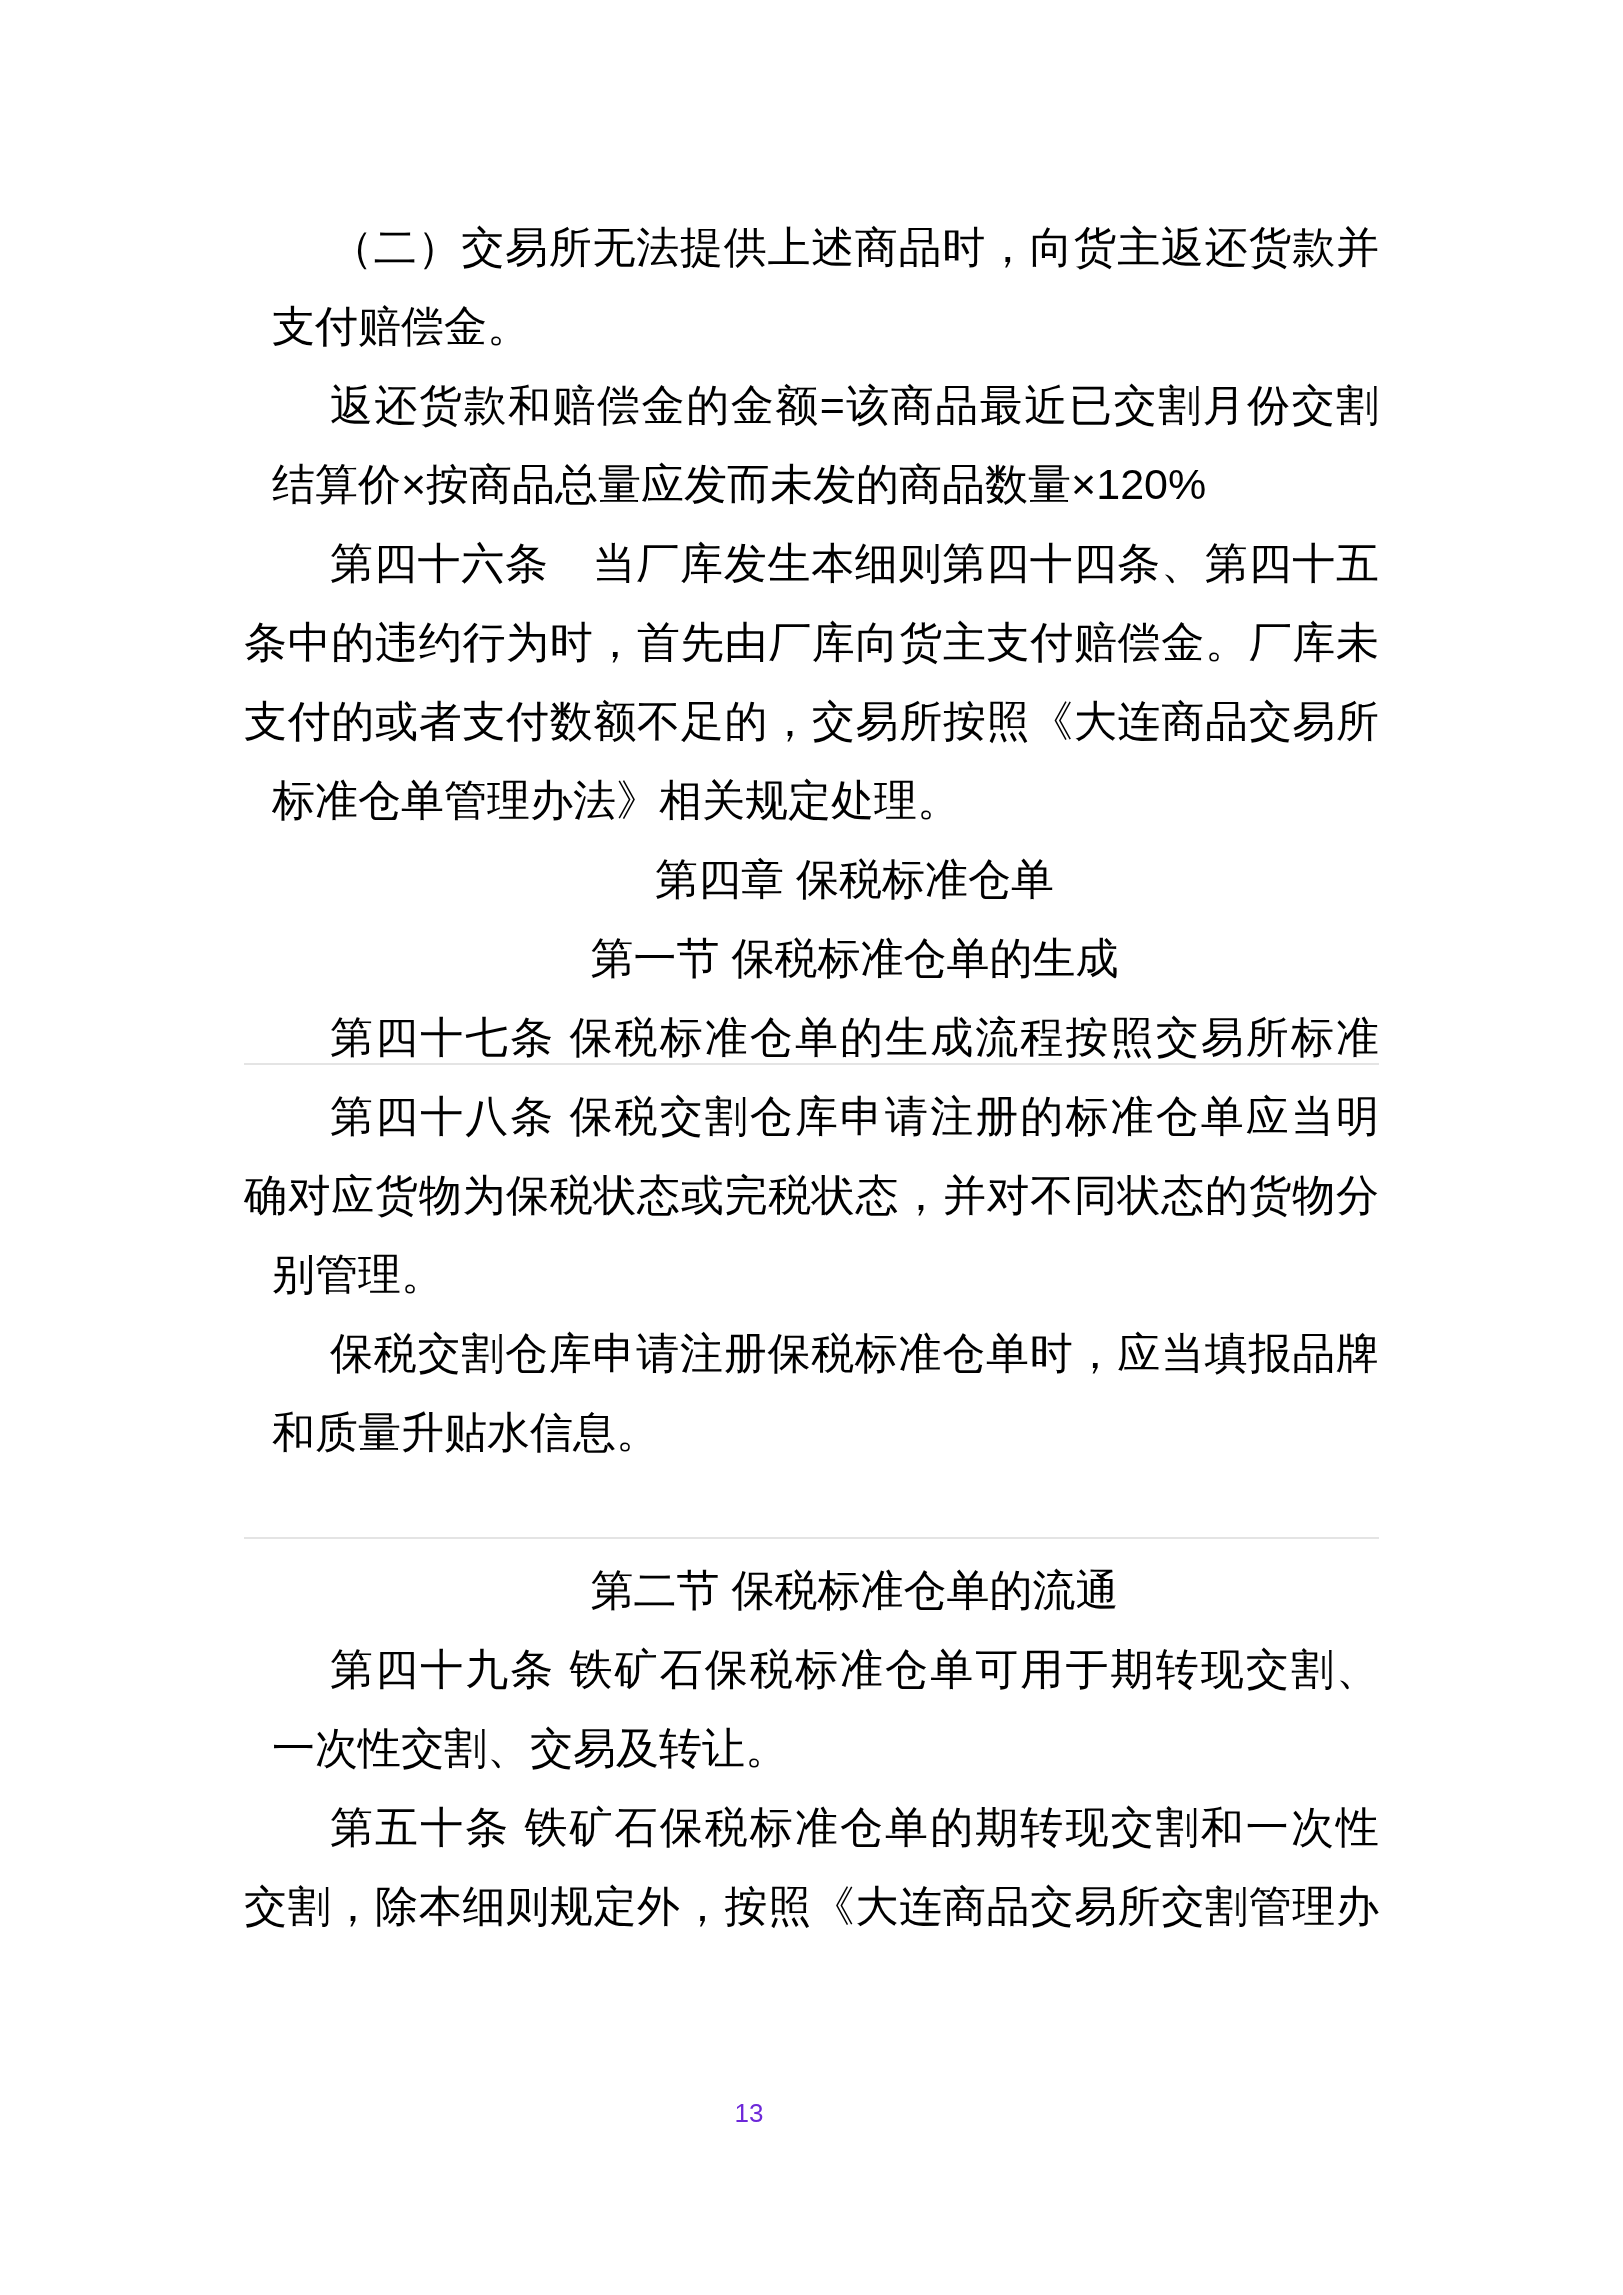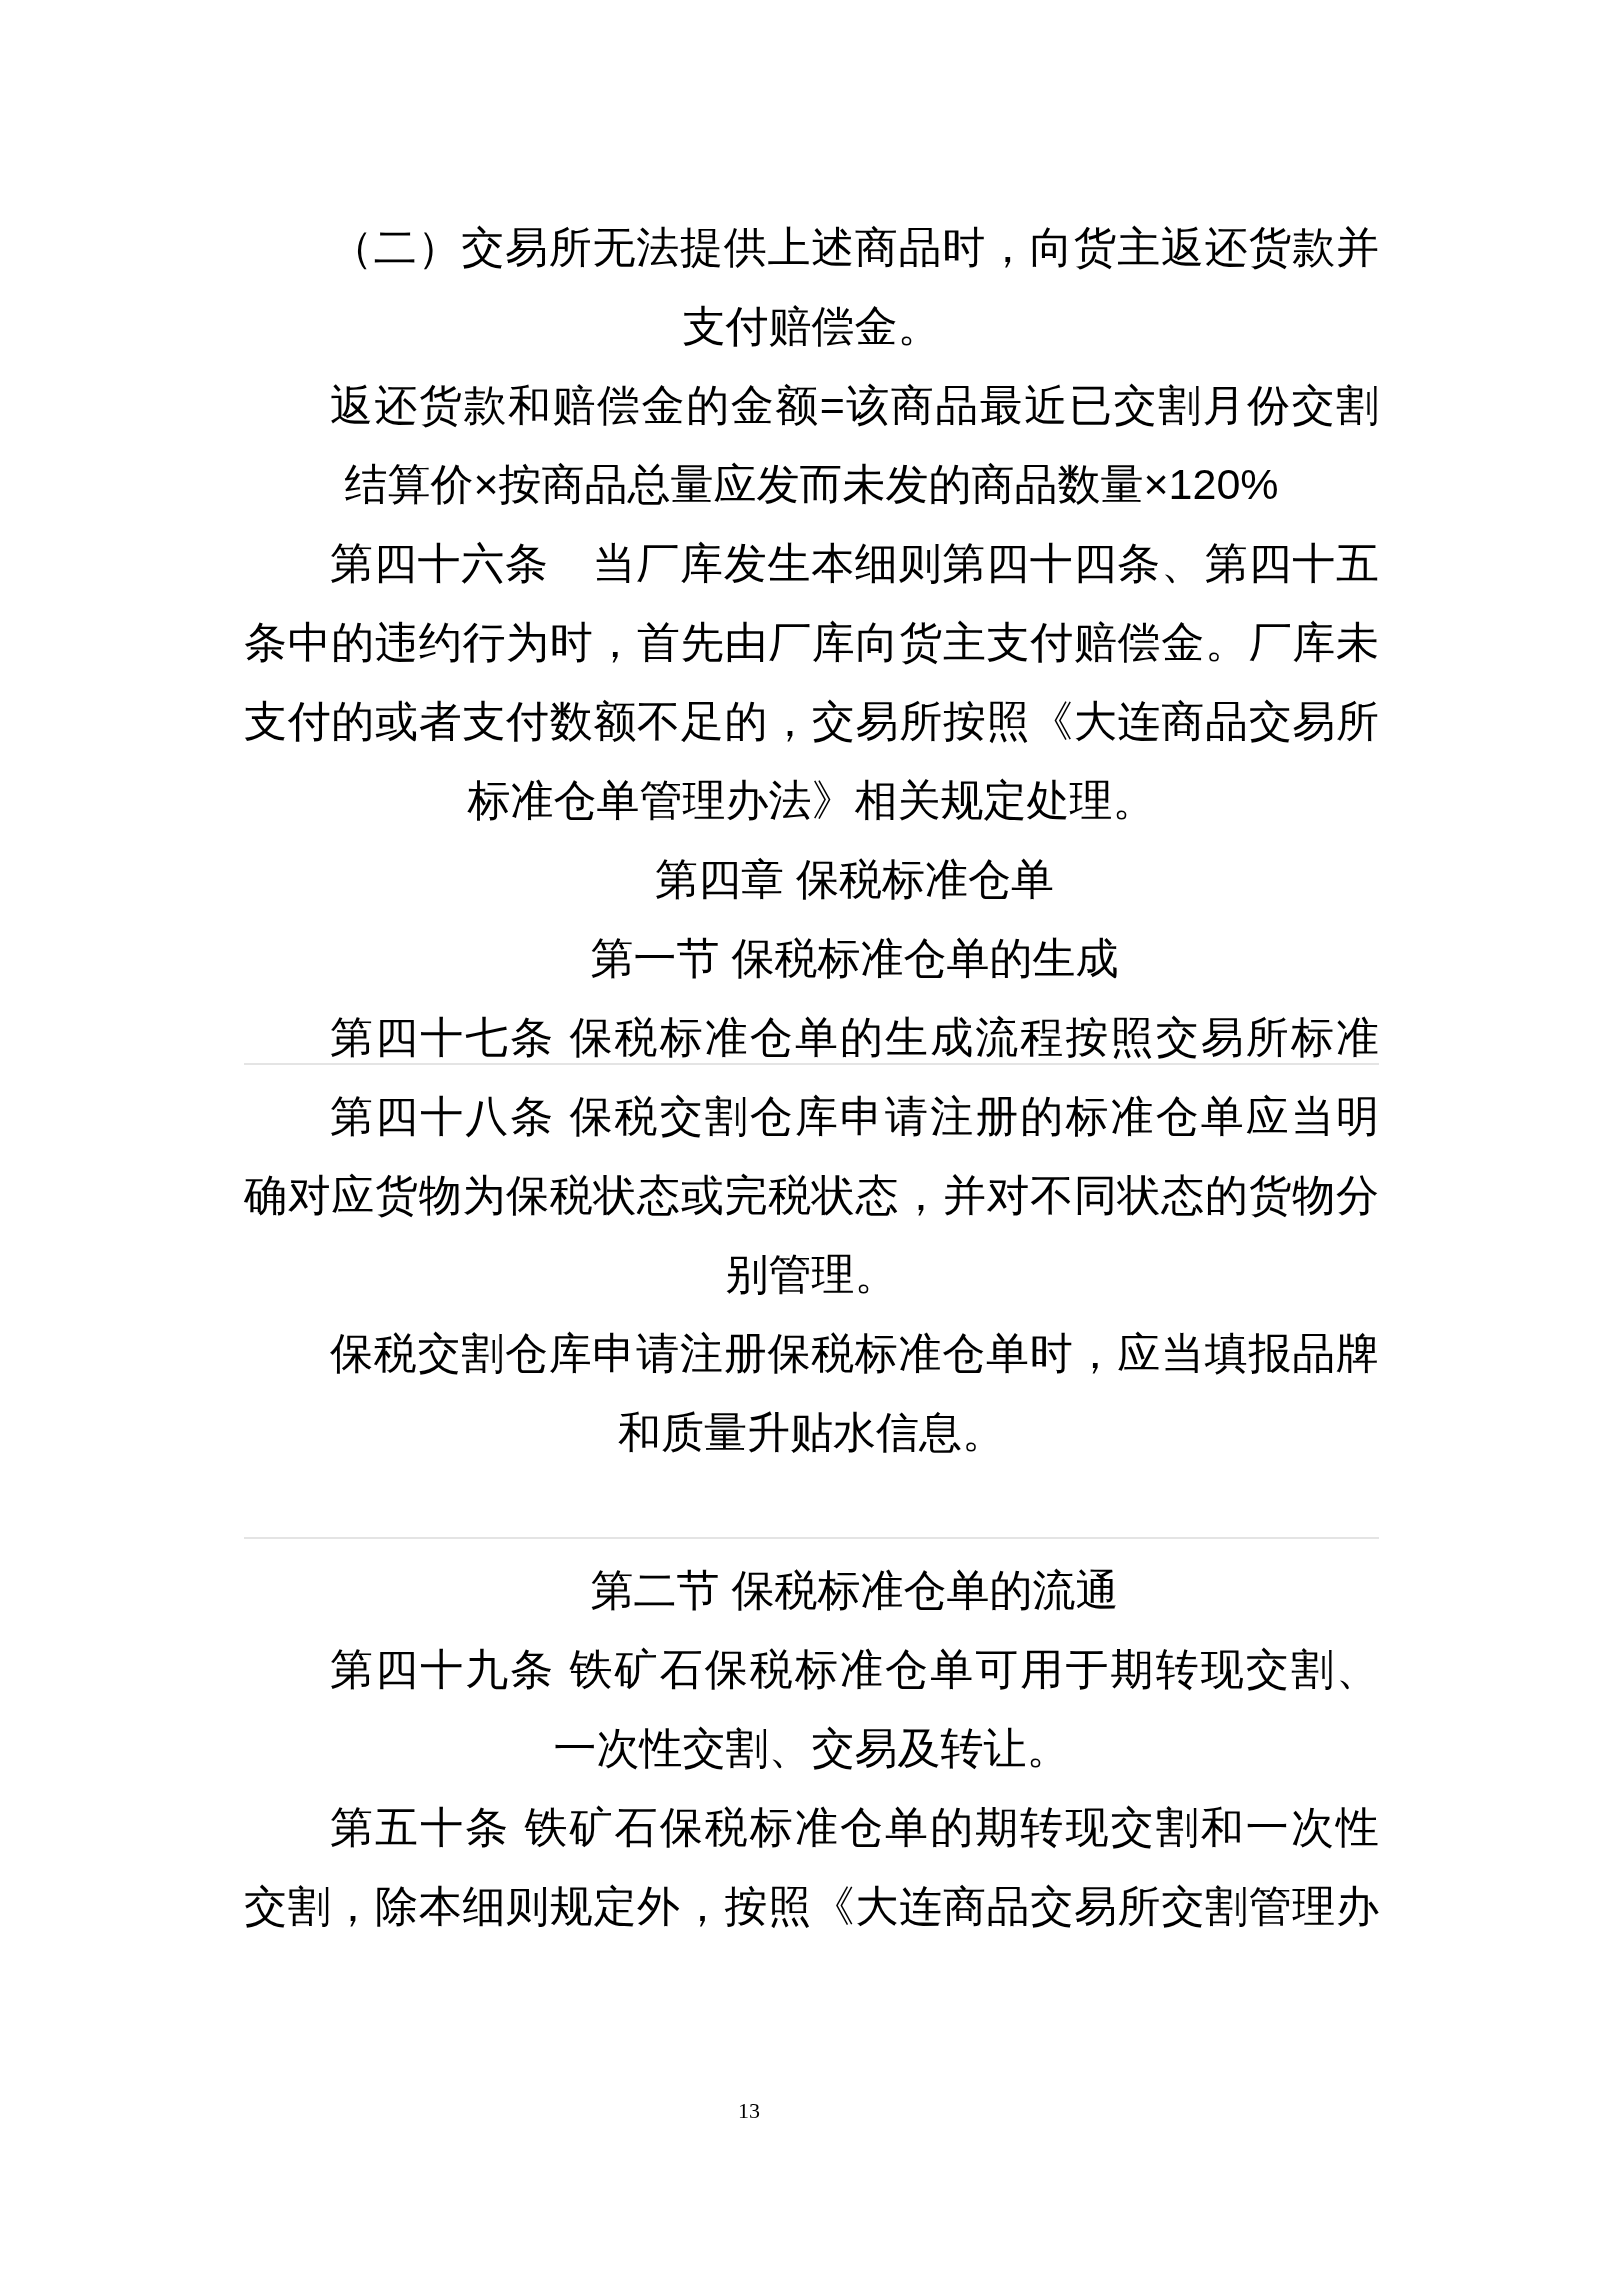--- a/index.html
+++ b/index.html
@@ -30,21 +30,22 @@
     font-weight: 400;
     color: #000000;
     letter-spacing: 0;
   }
   .line.justify {
     text-align: justify;
     text-align-last: justify;
     text-justify: inter-character;
   }
   .line.left {
-    text-align: center;
+    text-align: left;
+    margin-left: 28px;
   }
   .line.center {
     text-align: center;
     text-indent: 2em;
   }
   .line.indent {
     text-indent: 2em;
   }
   .line.blank {
     
@@ -56,23 +57,23 @@
     top: 65px;
     height: 2px;
     background: var(--rule-color, #e4e4e4);
   }
   .page-number {
     position: absolute;
     left: 0;
     top: 2098px;
     width: 100%;
     text-align: center;
-    font-family: Liberation Serif, serif;
-    font-size: 22px;
-    color: #000000;
+    font-family: Liberation Sans, sans-serif;
+    font-size: 26px;
+    color: #6d28d9;
   }
 </style>
 </head>
 <body>
 
 <div class="page">
   <div class="text-column" id="text-column">
       <div class="line justify indent">（二）交易所无法提供上述商品时，向货主返还货款并</div>
       <div class="line left">支付赔偿金。</div>
       <div class="line justify indent">返还货款和赔偿金的金额=该商品最近已交割月份交割</div>

